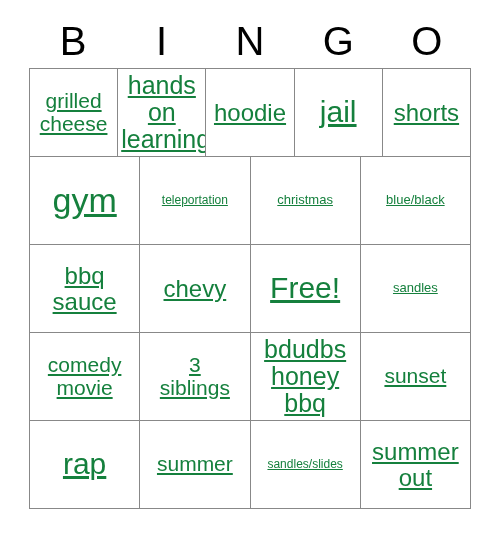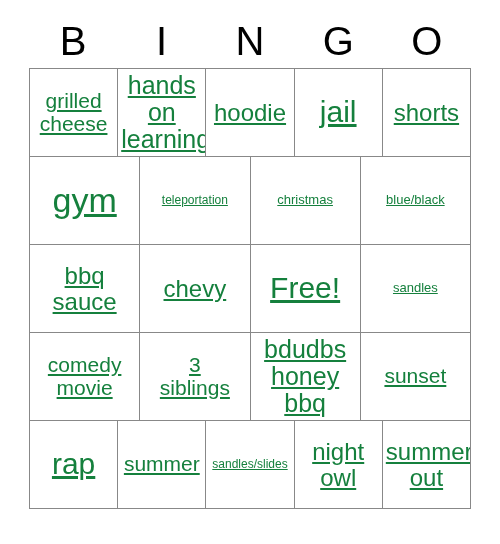--- a/index.html
+++ b/index.html
@@ -168,23 +168,19 @@
       <div class="cell s-xl">
           <span class="cell-text">rap</span>
         </div>
       <div class="cell s-md">
           <span class="cell-text">summer</span>
         </div>
       <div class="cell s-tiny">
           <span class="cell-text">sandles/slides</span>
         </div>
       <div class="cell s-lg">
-          <span class="cell-text">night
-owl</span>
-        </div>
-      <div class="cell s-lg">
           <span class="cell-text">summer
 out</span>
         </div>
     </div>
 
   </div>
 </div>
 
 </body></html>

